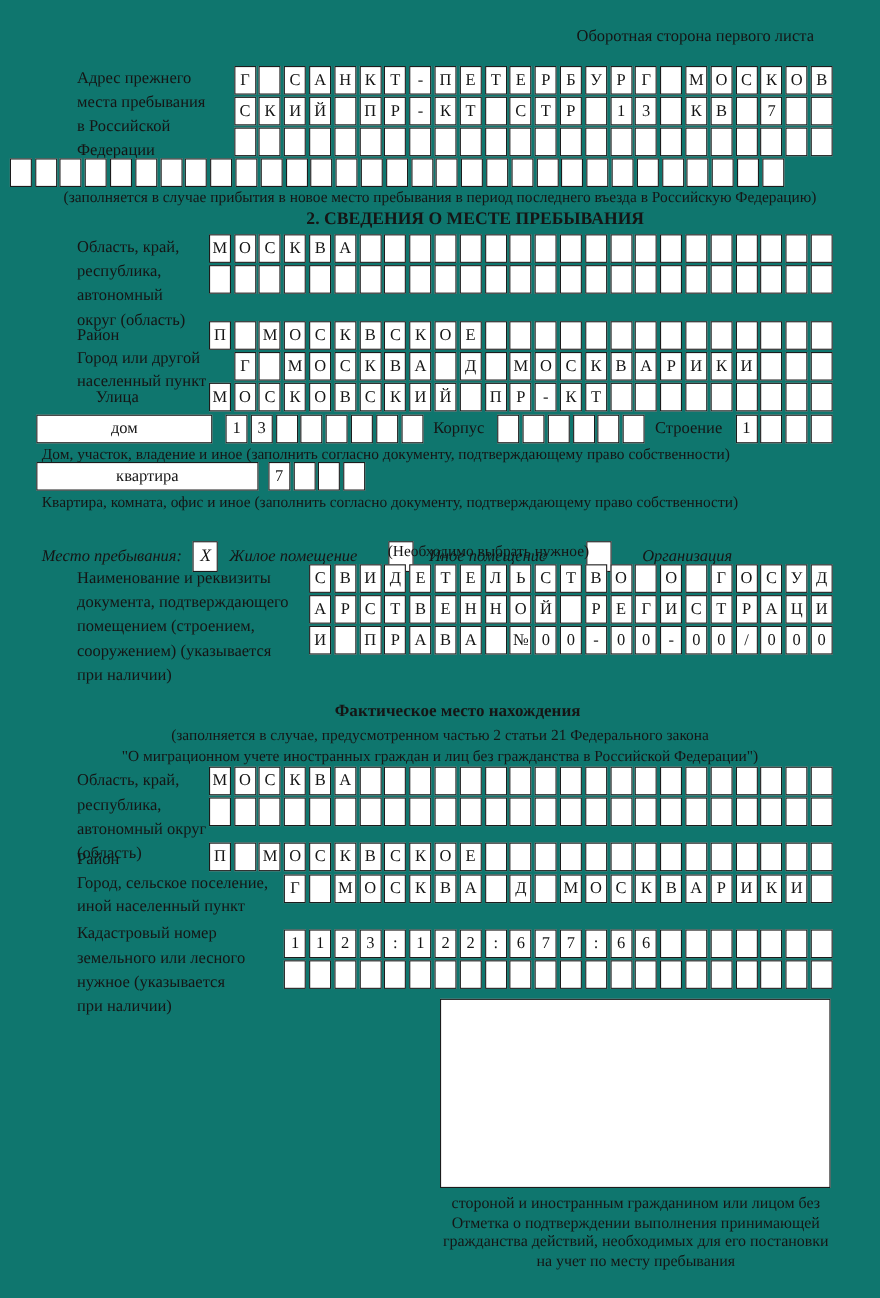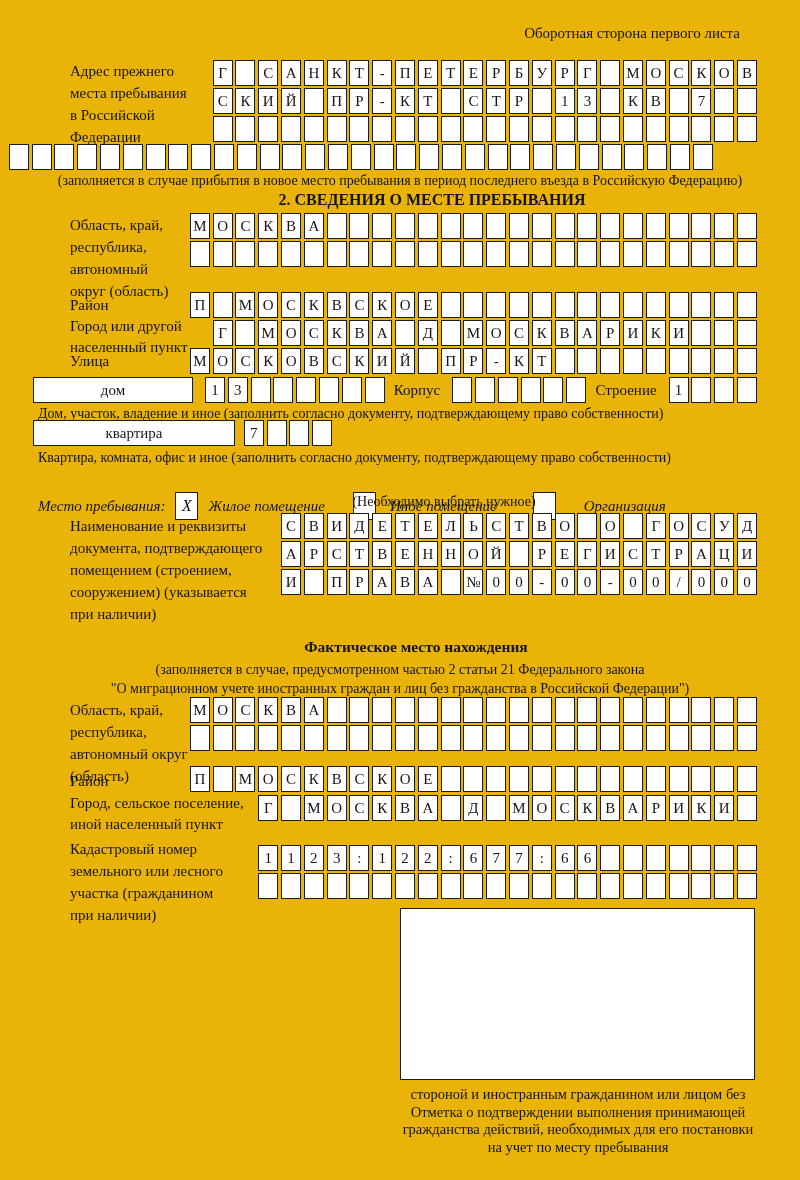--- a/index.html
+++ b/index.html
@@ -1,17 +1,17 @@
 <!DOCTYPE html>
 <html><head>
 <meta charset="utf-8">
 <style>
   html,body{margin:0;padding:0;background:#fff;}
   .page{
-    position:relative;width:800px;height:1180px;background:#eab308;
+    position:relative;width:800px;height:1180px;background:#0f766e;
     font-family:"Liberation Serif", "DejaVu Serif", serif;color:#151515;overflow:hidden;
   }
   .abs{position:absolute;}
   .lbl{font-size:15px;line-height:22px;color:#151515;}
   .boxrow{display:flex;}
   .rrow{position:absolute;right:43px;display:flex;}
   .cell{
     flex:none;width:18px;height:24px;border:1.6px solid #1c1c1c;margin-left:2.8px;
     font-size:15px;line-height:24px;text-align:center;background:#fff;
   }
@@ -271,21 +271,21 @@
       <span class="cell">А</span>
       <span class="cell">Р</span>
       <span class="cell">И</span>
       <span class="cell">К</span>
       <span class="cell">И</span>
       <span class="cell"></span>
       <span class="cell"></span>
       <span class="cell"></span>
     </div>
 
-  <div class="abs lbl" style="top:350px;left:70px;">Улица</div>
+  <div class="abs lbl" style="top:350px;left:87px;">Улица</div>
   <div class="rrow" style="top:348px;">
       <span class="cell">М</span>
       <span class="cell">О</span>
       <span class="cell">С</span>
       <span class="cell">К</span>
       <span class="cell">О</span>
       <span class="cell">В</span>
       <span class="cell">С</span>
       <span class="cell">К</span>
       <span class="cell">И</span>
@@ -558,21 +558,21 @@
       <span class="cell">Р</span>
       <span class="cell">И</span>
       <span class="cell">К</span>
       <span class="cell">И</span>
       <span class="cell"></span>
     </div>
 
   <div class="abs lbl" style="top:838px;left:70px;width:170px;">
       <div>Кадастровый номер</div>
       <div>земельного или лесного</div>
-      <div>участка (гражданином</div>
+      <div>нужное (указывается</div>
       <div>при наличии)</div>
     </div>
   <div class="rrow" style="top:845px;">
       <span class="cell">1</span>
       <span class="cell">1</span>
       <span class="cell">2</span>
       <span class="cell">3</span>
       <span class="cell">:</span>
       <span class="cell">1</span>
       <span class="cell">2</span>

